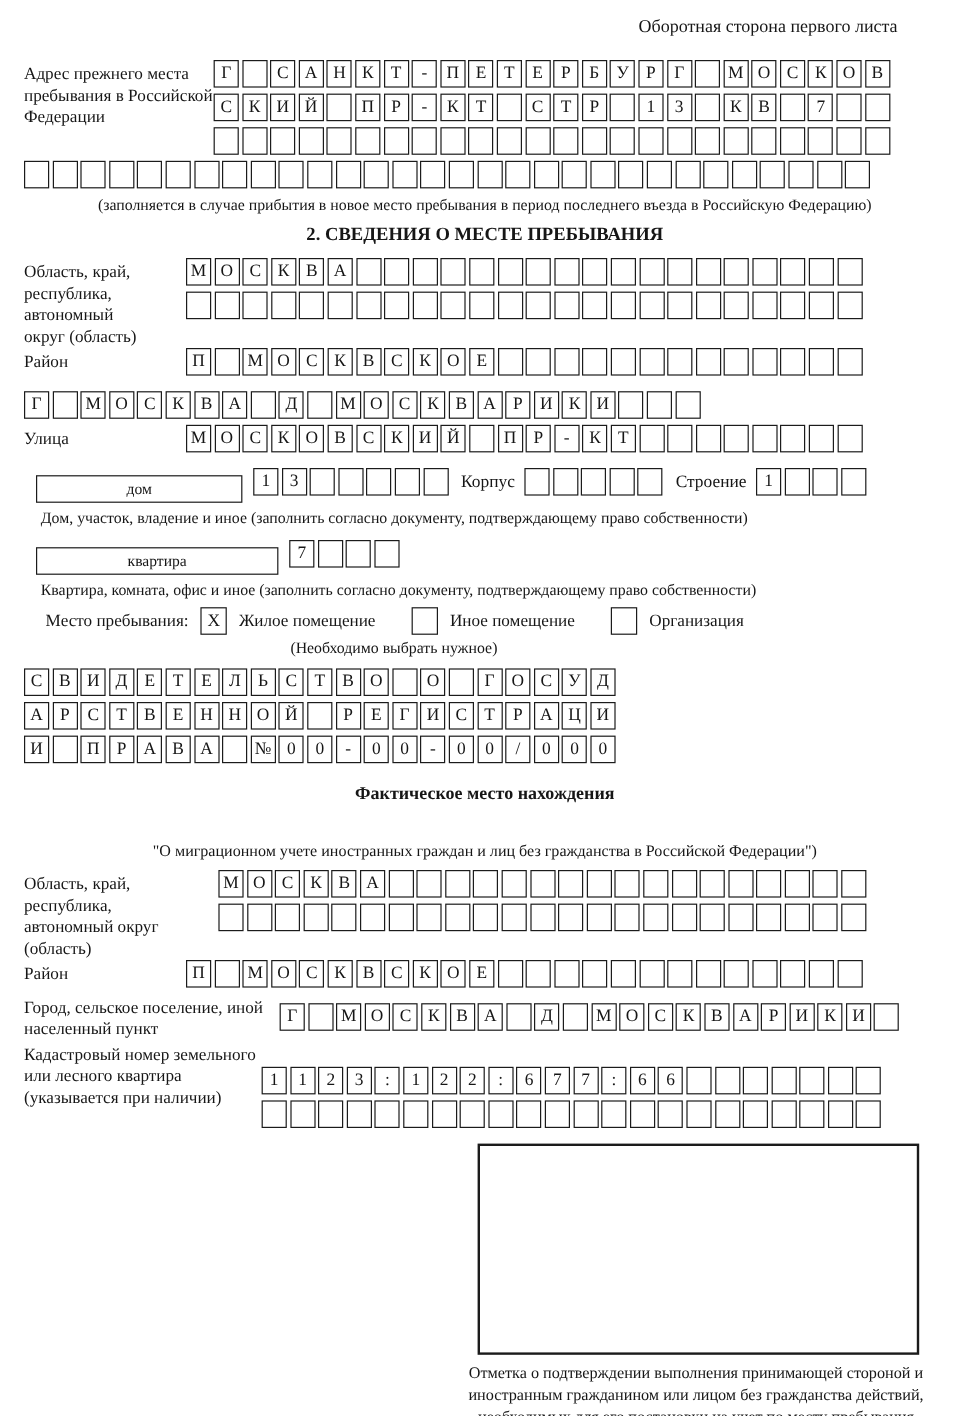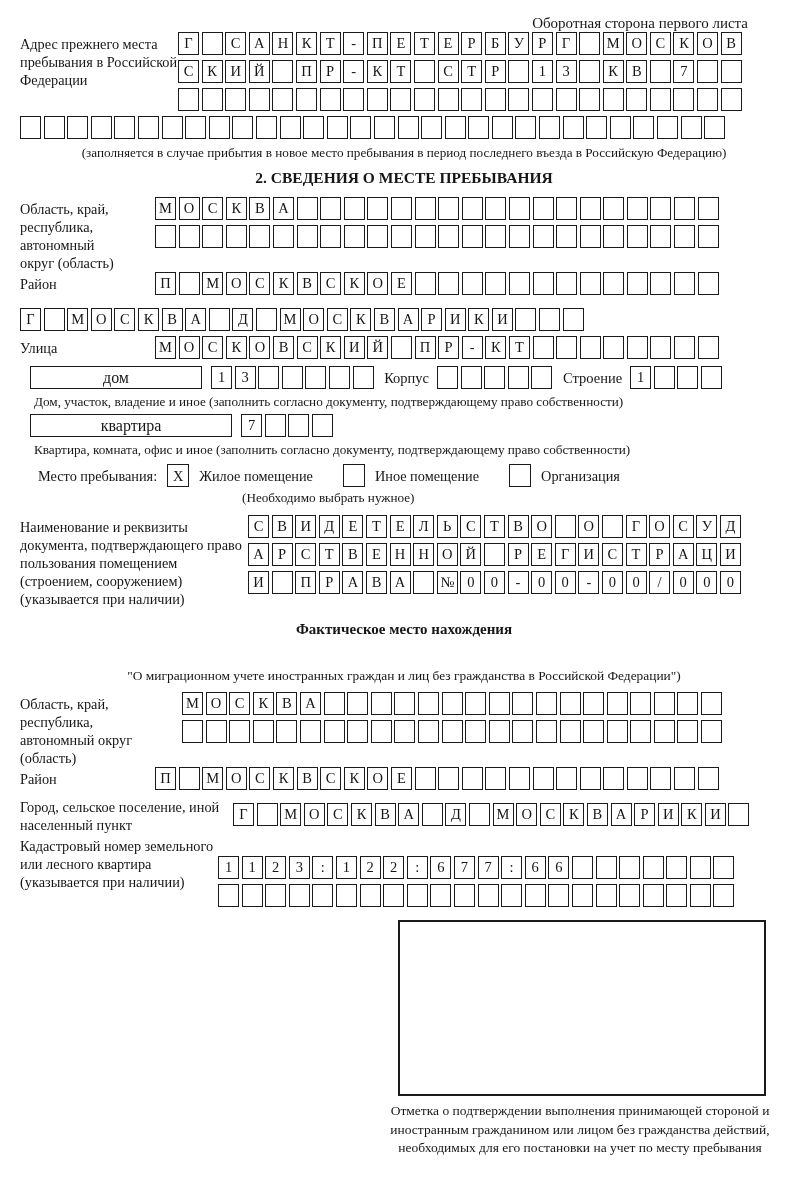--- a/index.html
+++ b/index.html
@@ -2,21 +2,21 @@
 <html lang="ru"><head>
 <meta charset="utf-8">
 <style>
   html,body{margin:0;padding:0;background:#fff;}
   body{
     width:800px;height:1180px;box-sizing:border-box;
     padding:14px 12px 0 20px;overflow:hidden;
     font-family:"Liberation Serif","DejaVu Serif",serif;
     color:#161616;font-size:14.3px;line-height:18px;
   }
-  .hdr-right{text-align:right;padding-right:40px;font-size:15px;}
+  .hdr-right{text-align:right;padding-right:40px;font-size:15px;margin-bottom:18px;}
   .blk{display:flex;align-items:flex-start;}
   .lbl{flex:none;padding-top:3px;}
   .w158{width:158px;} .w135{width:135px;} .w165{width:165px;}
   .w228{width:228px;} .w162{width:162px;} .w213{width:213px;} .w198{width:198px;}
   .narrow-txt{display:block;max-width:112px;}
   .narrow-txt2{display:block;max-width:148px;}
   .rows{flex:none;}
   .cellrow{display:flex;flex-wrap:nowrap;margin-bottom:5px;}
   .cellrow.inline{display:inline-flex;margin-bottom:0;vertical-align:middle;}
   .cell{
@@ -25,21 +25,21 @@
     font-size:14.5px;line-height:21px;
   }
   .fullrow{margin-top:0px;}
   .note{font-size:13.2px;line-height:17px;}
   .center{text-align:center;}
   .sec-title{font-weight:bold;text-align:center;font-size:15.5px;margin:8px 0 10px 0;}
   .sub-title{font-weight:bold;text-align:center;font-size:15px;margin:12px 0 8px 0;}
   .houserow{display:flex;align-items:center;margin:2px 0 4px 10px;}
   .widebox{
     flex:none;display:inline-flex;align-items:center;justify-content:center;
-    height:21px;border:1.6px solid #1b1b1b;margin-right:9px;font-size:16px;
+    height:21px;border:1.6px solid #1b1b1b;margin-right:9px;font-size:13px;margin-top:12px;
   }
   .wb170{width:170px;} .wb200{width:200px;}
   .inl-lbl{flex:none;padding:0 8px;font-size:14.5px;}
   .caption{font-size:13.2px;line-height:17px;margin:0 0 4px 14px;}
   .checkrow{display:flex;align-items:center;margin:6px 0 2px 18px;}
   .checkbox{
     flex:none;display:inline-flex;align-items:center;justify-content:center;
     width:20px;height:21px;border:1.6px solid #1b1b1b;font-size:14.5px;
   }
   .ck-lbl{padding-right:10px;}
@@ -374,21 +374,20 @@
   <span class="checkbox">X</span>
   <span class="opt-lbl">Жилое помещение</span>
   <span class="checkbox"></span>
   <span class="opt-lbl">Иное помещение</span>
   <span class="checkbox"></span>
   <span class="opt-lbl">Организация</span>
 </div>
 <div class="choose-note">(Необходимо выбрать нужное)</div>
 
 <div class="blk mt6">
-  <div class="lbl w228">Наименование и реквизиты документа, подтверждающего право пользования помещением (строением, сооружением) (указывается при наличии)</div>
   <div class="rows">
     <div class="cellrow">
         <span class="cell">С</span>
         <span class="cell">В</span>
         <span class="cell">И</span>
         <span class="cell">Д</span>
         <span class="cell">Е</span>
         <span class="cell">Т</span>
         <span class="cell">Е</span>
         <span class="cell">Л</span>

